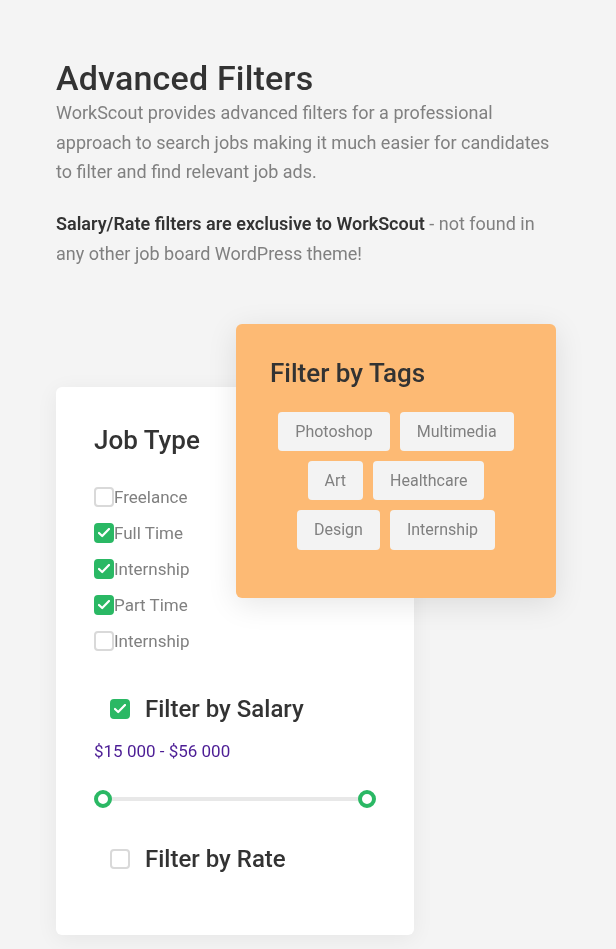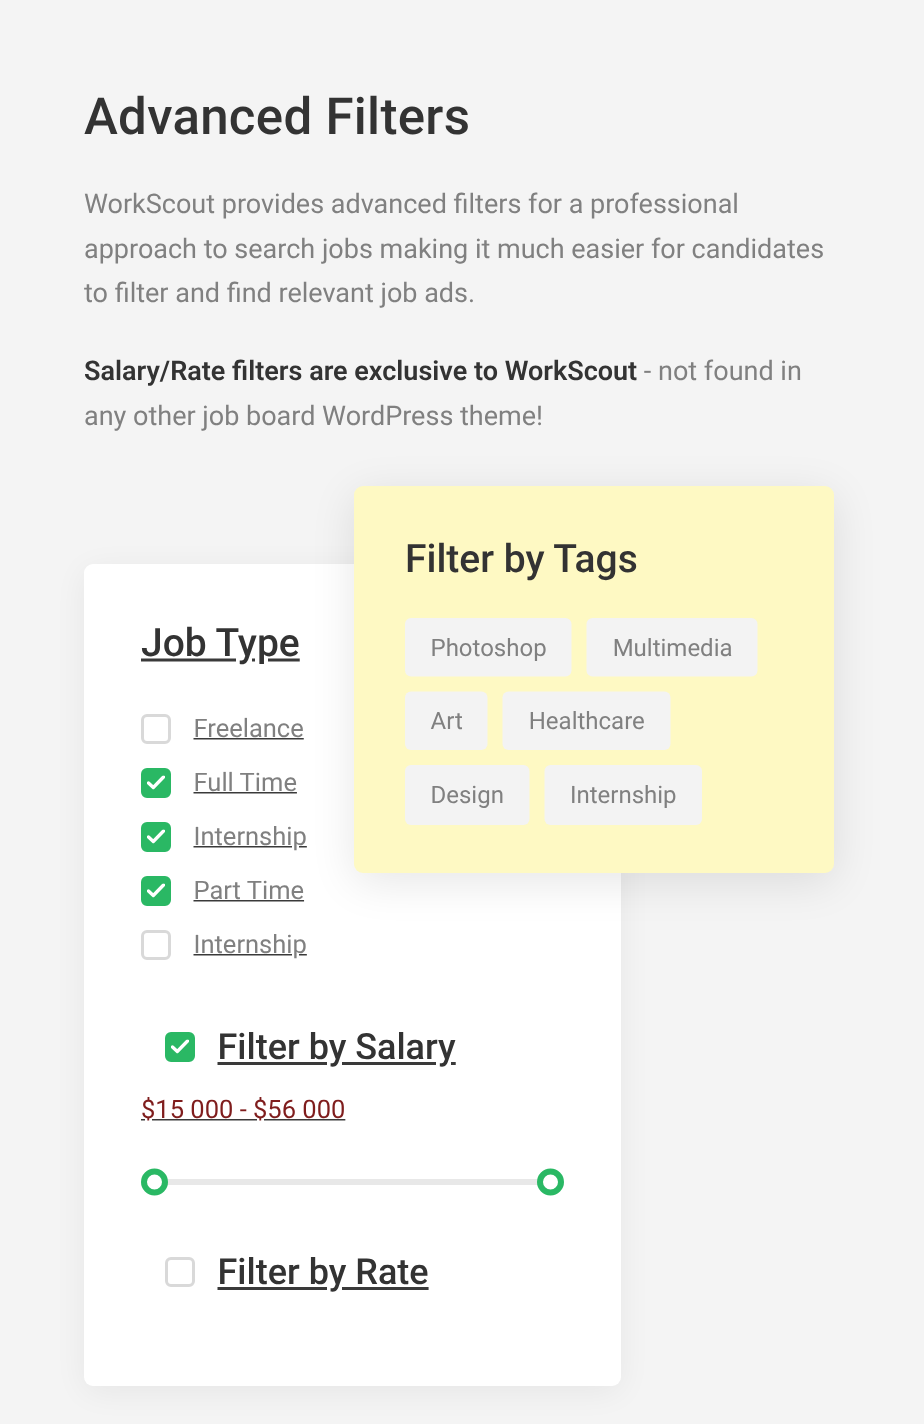--- a/index.html
+++ b/index.html
@@ -10,72 +10,69 @@
       font-family: -apple-system, BlinkMacSystemFont, "Segoe UI", Roboto, "Helvetica Neue", Arial, sans-serif;
       color: #3a3a3a;
       padding: 58px 56px 0 56px;
       position: relative;
       overflow: hidden;
     }
     h1.page-title {
       font-size: 34px;
       font-weight: 500;
       color: #333333;
-      margin-bottom: 24px;
       letter-spacing: 0.2px;
     }
     p.intro {
       font-size: 18px;
       line-height: 1.65;
       color: #808080;
       max-width: 500px;
       margin-bottom: 22px;
       font-weight: 400;
     }
     p.intro strong {
       color: #333333;
       font-weight: 600;
       text-align: center;
     }
 
     .job-type-card {
       position: absolute;
       left: 56px;
-      top: 376px;
+      top: 387px;
       width: 358px;
       background: #ffffff;
       border-radius: 6px;
       box-shadow: 0 4px 22px rgba(0,0,0,0.06);
       padding: 38px 38px 44px 38px;
-      text-decoration: underline;
     }
 
     .tags-card {
       position: absolute;
       left: 236px;
       top: 324px;
       width: 320px;
-      background: #fef9c3;
+      background: #fdba74;
       border-radius: 6px;
       box-shadow: 0 6px 30px rgba(0,0,0,0.10);
-      padding: 34px 34px 32px 34px;
+      padding: 34px 34px 48px 34px;
       z-index: 5;
     }
 
     h2.card-title {
       font-size: 26px;
       font-weight: 500;
       color: #333333;
       margin-bottom: 24px;
     }
 
     .check-list { list-style: none; }
     .check-item {
       display: flex;
-      gap: 15px;
       padding: 8px 0;
       font-size: 17px;
       color: #808080;
       cursor: pointer;
     }
     .checkbox {
       width: 20px; height: 20px;
       border-radius: 4px;
       border: 2px solid #d9d9d9;
       display: inline-flex;
@@ -102,21 +99,21 @@
     }
     .section-toggle h3 {
       font-size: 24px;
       font-weight: 500;
       color: #333333;
     }
     .section-toggle .checkbox { width: 20px; height: 20px; }
 
     .salary-value {
       font-size: 17px;
-      color: #7f1d1d;
+      color: #4c1d95;
       margin-bottom: 28px;
     }
 
     .slider {
       position: relative;
       height: 20px;
       margin-bottom: 8px;
     }
     .slider-track {
       position: absolute;
@@ -132,21 +129,21 @@
       width: 18px; height: 18px;
       border-radius: 50%;
       background: #ffffff;
       border: 4px solid #2ab864;
       transform: translate(-50%, -50%);
       cursor: grab;
     }
     .slider-thumb.left { left: 9px; }
     .slider-thumb.right { left: calc(100% - 9px); }
 
-    .tags-wrap { display: flex; flex-wrap: wrap; gap: 10px; }
+    .tags-wrap { display: flex; flex-wrap: wrap; gap: 10px; justify-content: center; }
     .tag {
       background: #f3f3f3;
       color: #808080;
       font-size: 16px;
       padding: 10px 17px;
       border-radius: 4px;
       cursor: pointer;
       line-height: 1.2;
     }
   </style>

